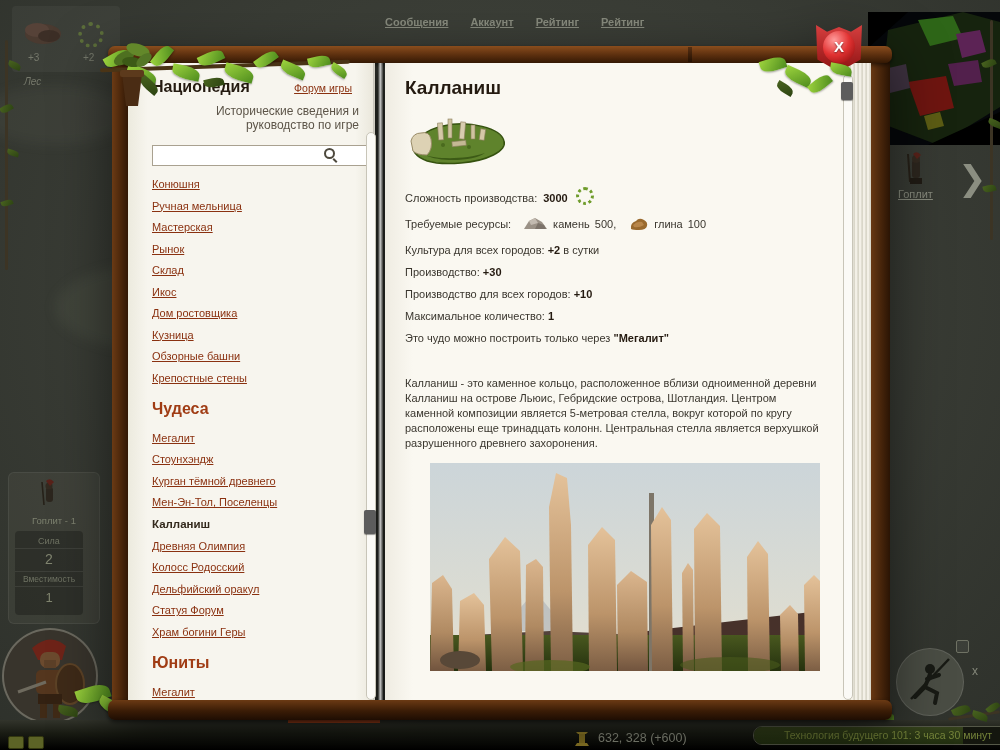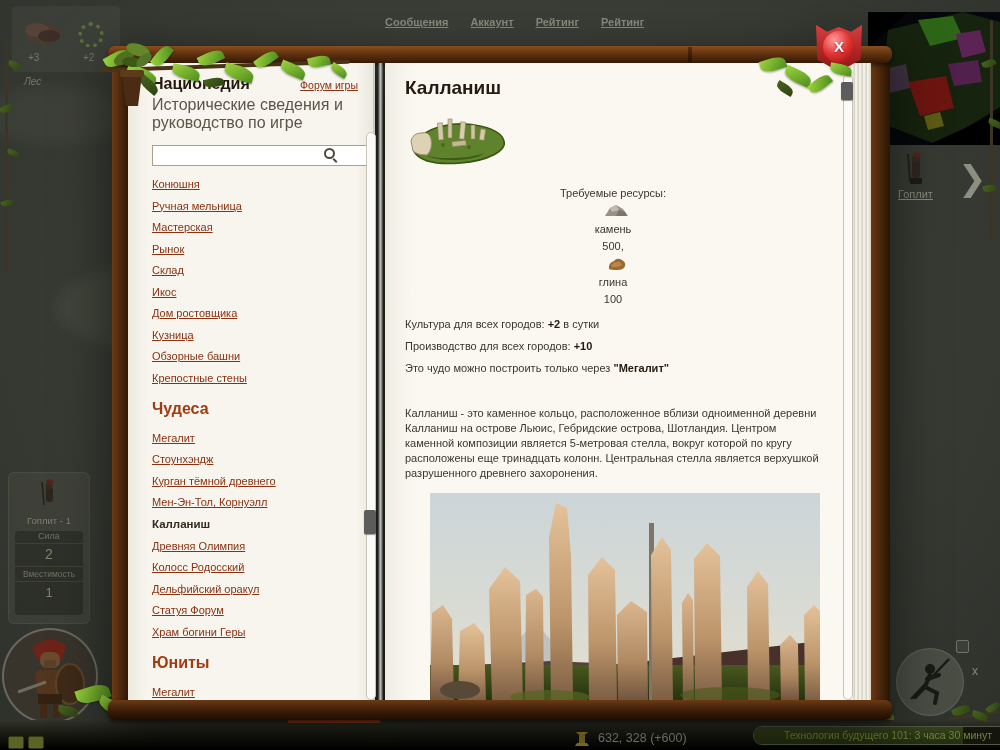--- a/index.html
+++ b/index.html
@@ -23,21 +23,21 @@
   .bottombar{background:linear-gradient(#32342b, #191b13 45%, #000 100%);}
   
   .wood-h{background:linear-gradient(#8a4d1d,#5a2e0e 55%,#341904);border-radius:7px;box-shadow:0 2px 4px rgba(0,0,0,.55);}
   .wood-v{background:linear-gradient(90deg,#6b3a14,#44230a 60%,#2a1404);}
   .page{background:linear-gradient(90deg,#eceade 0%, #f7f5ee 8%, #f7f5ee 92%, #e9e6da 100%);}
   .page-stack{background:repeating-linear-gradient(90deg,#f3f0e7 0px,#f3f0e7 2px,#cfccbe 3px,#e4e1d4 4px);}
   .spine{background:linear-gradient(90deg,rgba(0,0,0,0.16),rgba(0,0,0,0.02) 35%,rgba(255,255,255,0.75) 52%,rgba(0,0,0,0.10) 75%,rgba(0,0,0,0.02));}
   .sb-track{background:#fbfaf6;border:1px solid #c8c5b8;border-radius:6px;}
   .sb-thumb{background:#5c5c5c;border-radius:2px;box-shadow:0 1px 1px rgba(0,0,0,.4);}
   .lp-title{font-size:16px;font-weight:bold;color:#241a10;}
-  .lp-sub{font-size:16px;color:#5c5448;}
+  .lp-sub{font-size:12px;color:#5c5448;text-align:right;}
   .booklink{display:block;font-size:11px;color:#8a3110;text-decoration:underline;margin:0 0 9.5px 0;cursor:pointer;}
   .seclabel{font-size:16px;font-weight:bold;color:#a03c14;margin:16px 0 14px 0;}
   .curitem{font-size:11.5px;font-weight:bold;color:#33291c;margin:0 0 10px 0;}
   .searchbox{width:198px;height:17px;border:1px solid #a9a190;background:#fff;font-size:11px;padding:1px 20px 1px 5px;outline:none;color:#333;}
   .rp-title{font-size:19px;font-weight:bold;color:#241a10;}
   .rp-p{font-size:11px;line-height:15px;color:#3a362e;}
   .statline{font-size:11px;color:#3a362e;margin-bottom:10px;}
   .statline b{color:#241a10;}
   .resline{font-size:11px;color:#3a362e;display:flex;align-items:center;gap:5px;}
   .mag{display:inline-block;width:7px;height:7px;border:2px solid #4d483c;border-radius:50%;position:relative;}
@@ -102,30 +102,30 @@
   <svg class="abs" style="left:900px;top:152px;" width="30" height="36" viewBox="0 0 30 36">
     <rect x="12" y="8" width="8" height="18" rx="3" fill="#2c261e"></rect>
     <circle cx="16" cy="7" r="4" fill="#332a20"></circle>
     <path d="M13,2 Q17,-2 21,3 L17,7 Z" fill="#58221a"></path>
     <line x1="8" y1="2" x2="10" y2="30" stroke="#262018" stroke-width="2"></line>
     <rect x="10" y="26" width="12" height="6" fill="#201b14"></rect>
   </svg>
   <a class="abs dim-link" style="left:898px;top:188px;font-weight:normal;">Гоплит</a>
   <div class="abs chev" style="left:958px;top:158px;">❯</div>
 
-  <div class="abs unitcard" style="left:8px;top:472px;width:80px;height:150px;">
+  <div class="abs unitcard" style="left:8px;top:472px;width:80px;height:150px;padding-left:10px;">
     <svg style="position:absolute;left:28px;top:6px;" width="24" height="32" viewBox="0 0 24 32">
       <rect x="9" y="8" width="7" height="15" rx="3" fill="#2c261e"></rect>
       <circle cx="12" cy="7" r="3.5" fill="#332a20"></circle>
       <path d="M9,2 Q13,-2 17,3 L13,7 Z" fill="#58221a"></path>
       <line x1="5" y1="3" x2="7" y2="26" stroke="#262018" stroke-width="1.6"></line>
     </svg>
     <div style="position:absolute;left:0;top:42px;width:100%;text-align:center;font-size:9.5px;color:#7d816f;">Гоплит - 1</div>
     <div class="unitcard-inner" style="position:absolute;left:6px;top:58px;width:68px;height:84px;">
-      <div style="text-align:center;font-size:9px;color:#6f7363;border-bottom:1px solid rgba(255,255,255,0.08);padding-bottom:2px;">Сила</div>
+      <div style="text-align:center;font-size:9px;color:#6f7363;margin-top:5px;border-bottom:1px solid rgba(255,255,255,0.08);padding-bottom:2px;">Сила</div>
       <div style="text-align:center;font-size:14px;color:#80846f;padding:2px 0 4px 0;">2</div>
       <div style="text-align:center;font-size:8.5px;color:#6f7363;border-top:1px solid rgba(255,255,255,0.08);border-bottom:1px solid rgba(255,255,255,0.08);padding:2px 0;">Вместимость</div>
       <div style="text-align:center;font-size:13px;color:#80846f;padding-top:3px;">1</div>
     </div>
   </div>
 
   <div class="abs" style="left:2px;top:628px;width:92px;height:92px;border:2px solid rgba(200,204,190,0.35);border-radius:50%;background:#38342c;overflow:hidden;">
     <svg width="92" height="92" viewBox="0 0 92 92">
       <path d="M28,18 Q46,2 62,16 L58,30 L34,30 Z" fill="#6e2318"></path>
       <rect x="36" y="22" width="20" height="16" rx="7" fill="#6b4a2e"></rect>
@@ -189,21 +189,21 @@
     <div class="abs wood-v" style="left:4px;top:6px;width:18px;height:668px;border-radius:6px 0 0 6px;"></div>
     <div class="abs wood-v" style="left:762px;top:6px;width:20px;height:668px;border-radius:0 6px 6px 0;"></div>
     <div class="abs wood-h" style="left:0px;top:2px;width:784px;height:17px;"></div>
     <div class="abs wood-h" style="left:0px;top:656px;width:784px;height:20px;background:linear-gradient(#6b3a14,#3a1c06 55%,#1e0d02);"></div>
     <div class="abs" style="left:580px;top:3px;width:4px;height:15px;background:rgba(0,0,0,0.35);"></div>
 
     <div class="abs page" style="left:20px;top:19px;width:247px;height:637px;overflow:hidden;">
       <div style="padding:12px 16px 0 24px;">
         <div style="display:flex;justify-content:space-between;align-items:baseline;">
           <span class="lp-title">Нациопедия</span>
-          <a class="booklink" style="margin:1px;font-size:10.5px;">Форум игры</a>
+          <a class="booklink" style="margin:7px;font-size:10.5px;">Форум игры</a>
         </div>
         <div class="lp-sub" style="margin-top:3px;">Исторические сведения и руководство по игре</div>
 
         <div style="position:relative;margin-top:13px;margin-bottom:12px;">
           <input class="searchbox" type="text" placeholder="" style="">
           <span class="mag" style="position:absolute;right:24px;top:3px;"></span>
         </div>
 
         <a class="booklink">Конюшня</a>
         <a class="booklink">Ручная мельница</a>
@@ -213,21 +213,21 @@
         <a class="booklink">Икос</a>
         <a class="booklink">Дом ростовщика</a>
         <a class="booklink">Кузница</a>
         <a class="booklink">Обзорные башни</a>
         <a class="booklink">Крепостные стены</a>
 
         <div class="seclabel">Чудеса</div>
         <a class="booklink">Мегалит</a>
         <a class="booklink">Стоунхэндж</a>
         <a class="booklink">Курган тёмной древнего</a>
-        <a class="booklink">Мен-Эн-Тол, Корнуэлл</a>
+        <a class="booklink">Мен-Эн-Тол, Поселенцы</a>
         <div class="curitem">Калланиш</div>
         <a class="booklink">Древняя Олимпия</a>
         <a class="booklink">Колосс Родосский</a>
         <a class="booklink">Дельфийский оракул</a>
         <a class="booklink">Статуя Форум</a>
         <a class="booklink">Храм богини Геры</a>
 
         <div class="seclabel">Юниты</div>
         <a class="booklink">Мегалит</a>
         <a class="booklink">Поселенцы</a>
@@ -250,43 +250,54 @@
           <rect x="43" y="8" width="4" height="19" fill="#cfc3a0" stroke="#8a7d5c" stroke-width="0.6"></rect>
           <rect x="55" y="11" width="5" height="17" fill="#d8cdb0" stroke="#8a7d5c" stroke-width="0.6" transform="rotate(5 57 19)"></rect>
           <rect x="66" y="14" width="4" height="14" fill="#cfc3a0" stroke="#8a7d5c" stroke-width="0.6"></rect>
           <rect x="75" y="18" width="5" height="11" fill="#d4c8a6" stroke="#8a7d5c" stroke-width="0.6" transform="rotate(8 77 23)"></rect>
           <rect x="47" y="30" width="14" height="5" fill="#c4b894" stroke="#8a7d5c" stroke-width="0.6" transform="rotate(-6 54 32)"></rect>
           <circle cx="38" cy="34" r="2" fill="#4a6a1e"></circle>
           <circle cx="64" cy="36" r="2" fill="#4a6a1e"></circle>
         </svg>
 
 
-
-        <div class="resline" style="margin-bottom:13px;flex-direction:column;">
+        <div class="statline" style="margin-bottom:12px;">
+          <span>Сложность производства:</span>
+          <b style="margin-left:3px;">3000</b>
+          <span class="wreath" style="margin-left:5px;"></span>
+        </div>
+
+        <div class="resline" style="margin-bottom:13px;">
           <span>Требуемые ресурсы:</span>
           <svg width="26" height="14" viewBox="0 0 26 14" style="margin-left:6px;">
             <polygon points="2,12 7,4 13,1 20,5 25,12" fill="#9a9186"></polygon>
             <polygon points="7,4 13,1 16,6 9,8" fill="#c2bab0"></polygon>
             <polygon points="13,12 16,6 22,8 24,12" fill="#7c736a"></polygon>
           </svg>
           <span>камень</span>
           <span>500,</span>
           <svg width="20" height="14" viewBox="0 0 20 14" style="margin-left:8px;">
             <path d="M2,12 Q1,6 7,4 Q10,0 15,3 Q19,5 18,9 Q17,13 10,13 Q4,13 2,12 Z" fill="#9a6a2e"></path>
             <path d="M4,8 Q8,4 13,5 L15,8 Q10,11 5,10 Z" fill="#b8864a"></path>
           </svg>
           <span>глина</span>
           <span>100</span>
         </div>
 
         <div class="statline">
           <span>Культура для всех городов:</span> <b>+2</b> <span>в сутки</span>
         </div>
         <div class="statline">
+          <span>Производство:</span> <b>+30</b> <span></span>
+        </div>
+        <div class="statline">
           <span>Производство для всех городов:</span> <b>+10</b> <span></span>
+        </div>
+        <div class="statline">
+          <span>Максимальное количество:</span> <b>1</b> <span></span>
         </div>
         <div class="statline">
           <span>Это чудо можно построить только через </span><b>"Мегалит"</b>
         </div>
 
         <p class="rp-p" style="margin:32px 0 12px 0;">Калланиш - это каменное кольцо, расположенное вблизи одноименной деревни Калланиш на острове Льюис, Гебридские острова, Шотландия. Центром каменной композиции является 5-метровая стелла, вокруг которой по кругу расположены еще тринадцать колонн. Центральная стелла является верхушкой разрушенного древнего захоронения.</p>
 
         
         <svg style="display:block;margin-left:25px;" width="390" height="208" viewBox="0 0 390 208">
           <defs>

